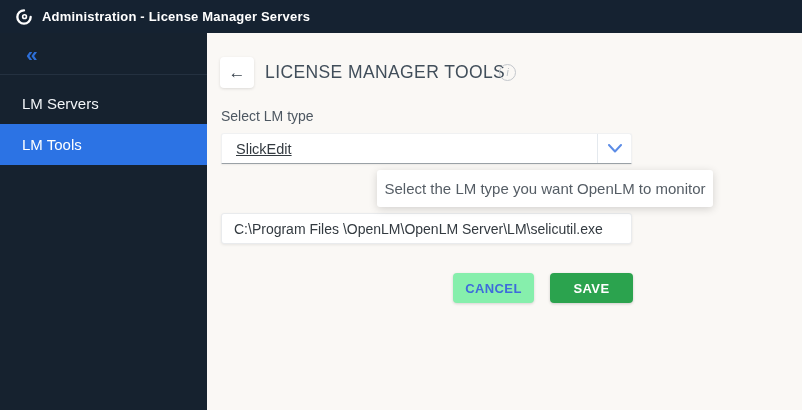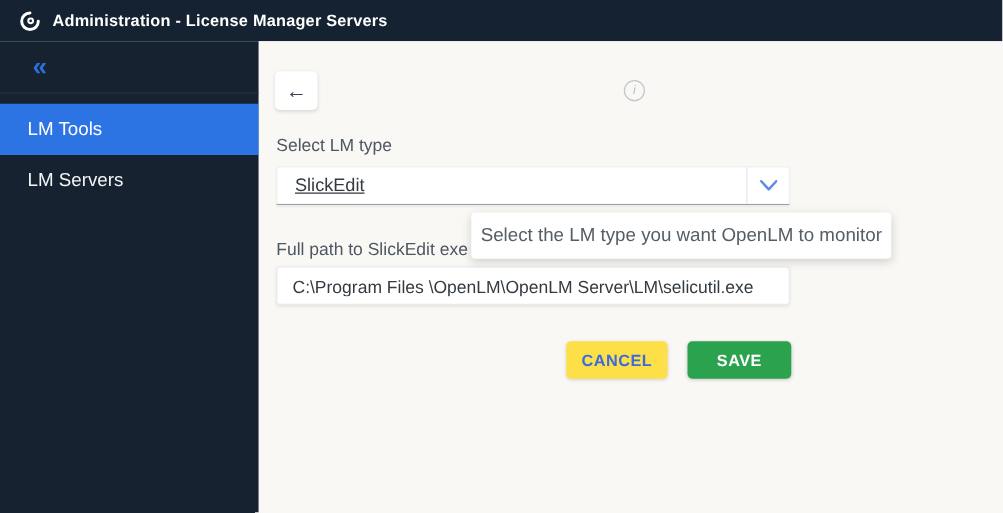--- a/index.html
+++ b/index.html
@@ -80,21 +80,21 @@
     padding:0 12px;
   }
 
   .btn-row { position:absolute; left:246px; top:240px; display:flex; }
   .btn {
     height:30px; border:none; border-radius:4px; font-family:"Liberation Sans", sans-serif;
     font-size:13px; font-weight:bold; letter-spacing:0.4px; cursor:pointer;
     display:flex; align-items:center; justify-content:center;
   }
   .btn-cancel {
-    width:81px; background:#fde047; color:#3e6bdb;
+    width:81px; background:#86efac; color:#3e6bdb;
     box-shadow:0 1px 3px rgba(0,0,0,0.15); margin-right:16px;
   }
   .btn-save { width:83px; background:#2ba34e; color:#ffffff; box-shadow:0 1px 3px rgba(0,0,0,0.18); }
 </style>
 </head>
 <body>
 
 <div id="app">
 
   <div class="topbar">
@@ -103,50 +103,50 @@
       <circle cx="10.6" cy="9.6" r="3" fill="#ffffff"></circle>
       <circle cx="10.6" cy="9.6" r="1.2" fill="#152231"></circle>
     </svg>
     <span class="title">Administration - License Manager Servers</span>
   </div>
 
   <div class="sidebar">
     <span class="collapse-btn">«</span>
     <div class="side-divider"></div>
     <div class="nav">
+      <div class="nav-item">
+        <span>LM Servers</span>
+      </div>
       <div class="nav-item active">
         <span>LM Tools</span>
-      </div>
-      <div class="nav-item">
-        <span>LM Servers</span>
       </div>
     </div>
   </div>
 
   <div class="content">
 
     <button class="back-btn">
       <span>←</span>
     </button>
 
+    <div class="page-title">LICENSE MANAGER TOOLS</div>
     <div class="info-icon">i</div>
 
     <div class="field-label label-lmtype">Select LM type</div>
 
     <div class="select-box">
       <span class="select-value">SlickEdit</span>
       <span class="select-sep"></span>
       <span class="select-caret">
         <svg width="14" height="9" viewBox="0 0 14 9">
             <polyline points="1,1 7,7.5 13,1" fill="none" stroke="#5c8ce6" stroke-width="2" stroke-linecap="round" stroke-linejoin="round"></polyline>
           </svg>
       </span>
     </div>
 
-    <div class="field-label label-path">Full path to SlickEdit exe</div>
 
     <div class="tooltip">Select the LM type you want OpenLM to monitor</div>
 
     <input class="path-input" type="text" value="C:\Program Files \OpenLM\OpenLM Server\LM\selicutil.exe" style="">
 
     <div class="btn-row">
       <button class="btn btn-cancel">CANCEL</button>
       <button class="btn btn-save">SAVE</button>
     </div>
 

